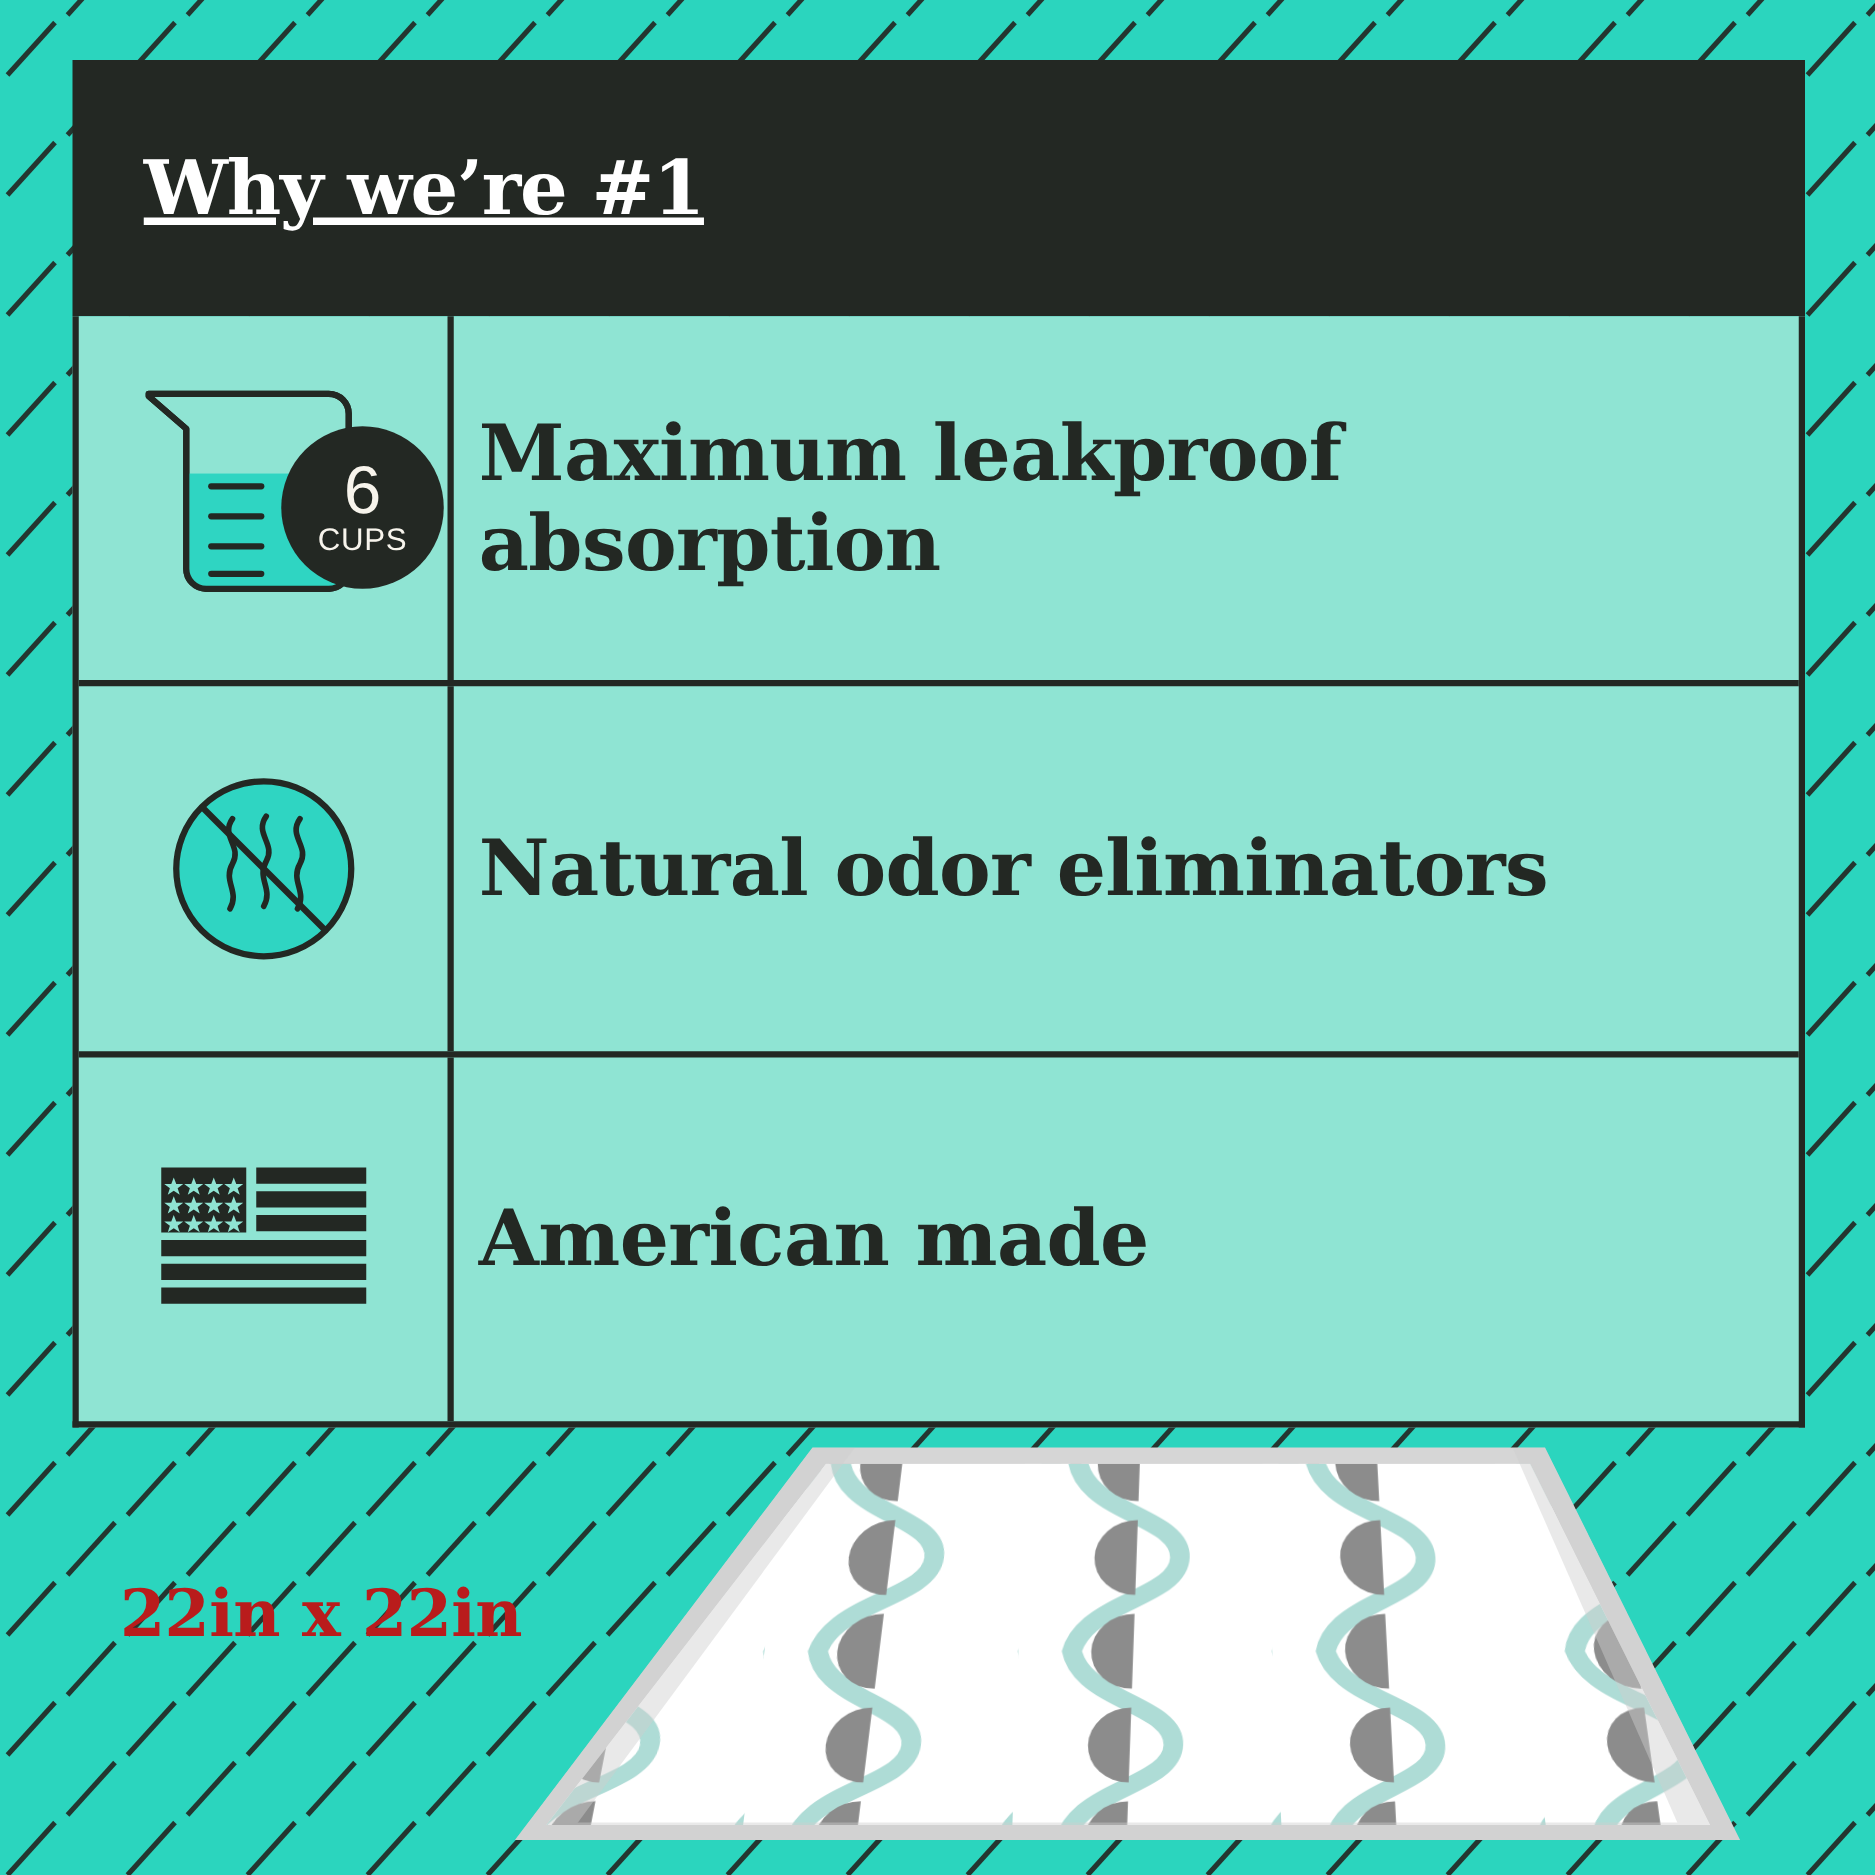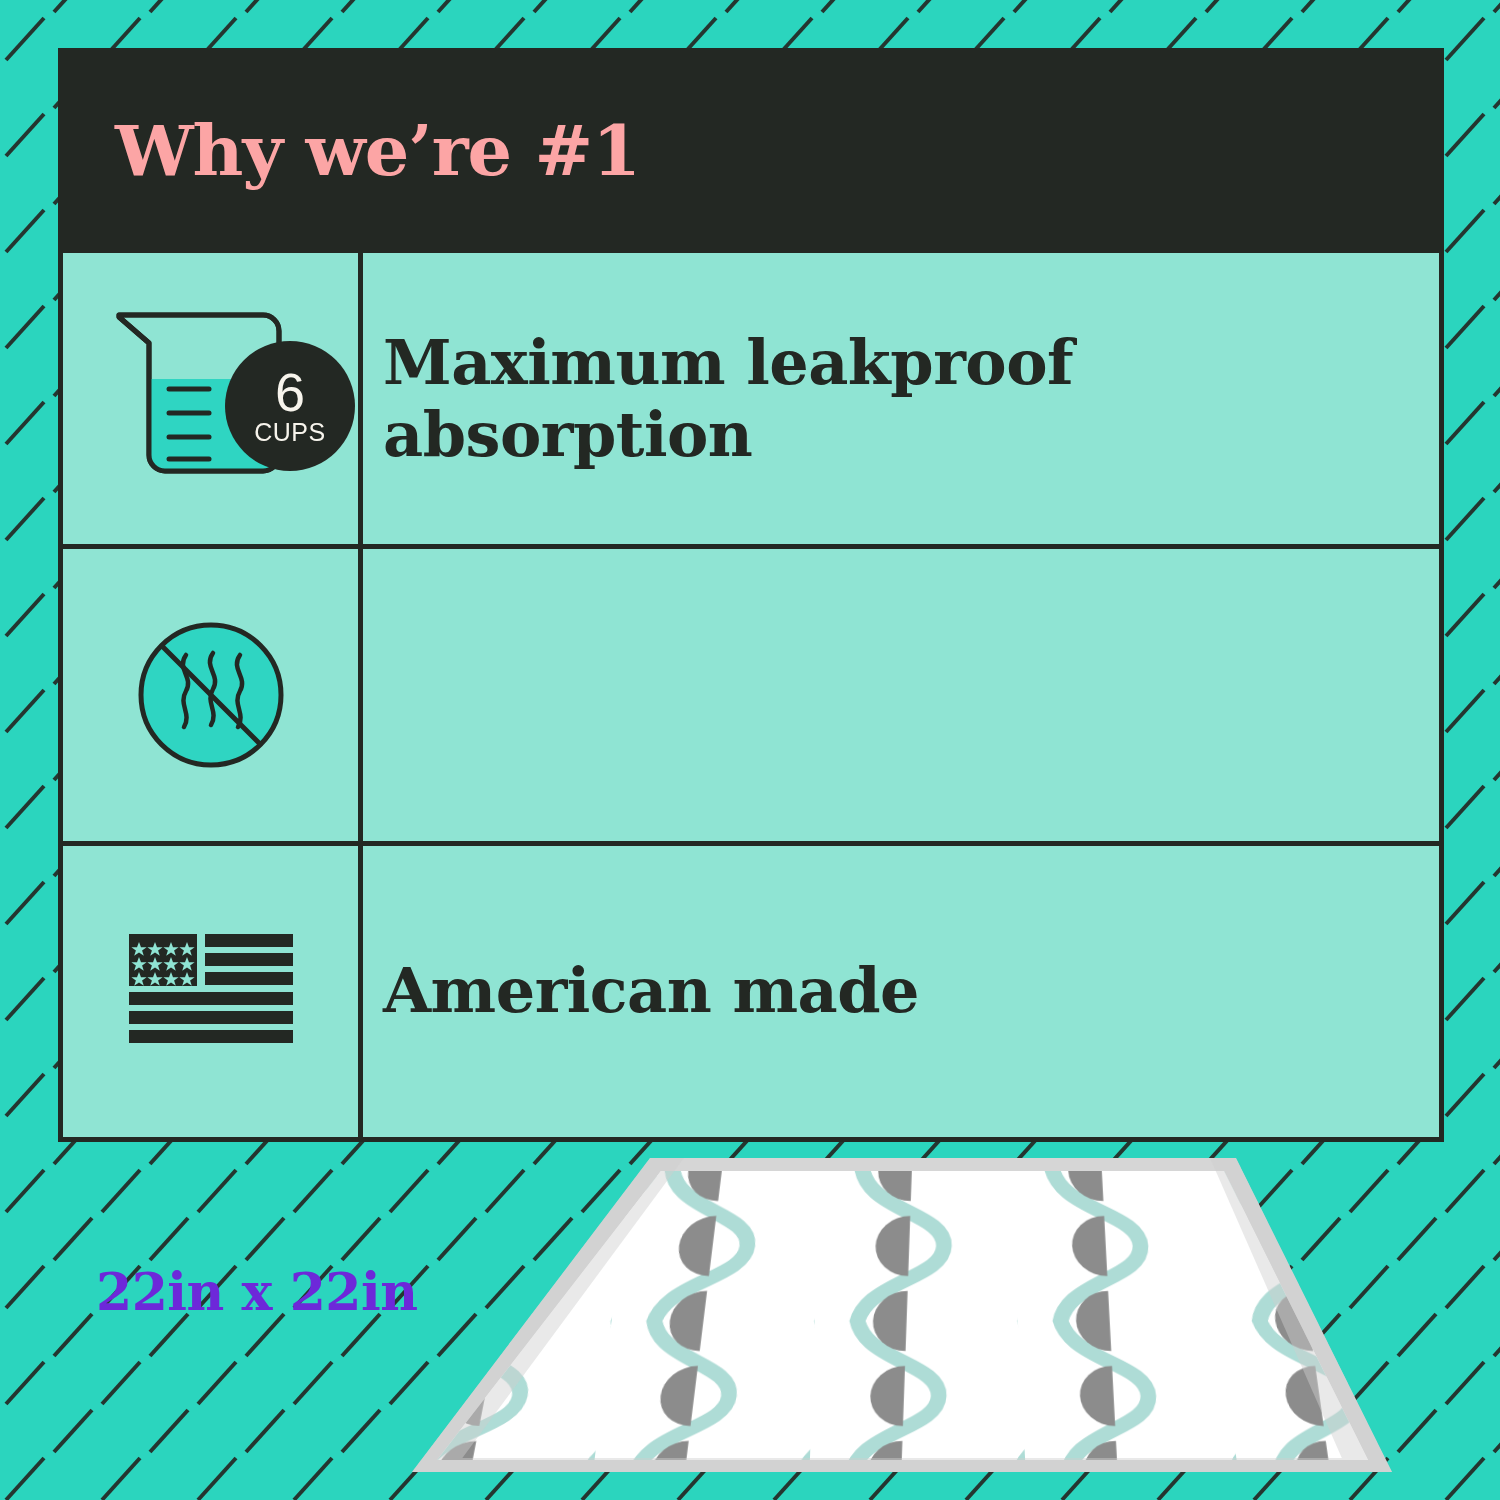--- a/index.html
+++ b/index.html
@@ -46,21 +46,21 @@
 
   
   #size-caption {
     position: absolute;
     left: 96px;
     top: 1266px;
     font-family: "DejaVu Serif", serif;
     font-weight: 700;
     font-size: 52px;
     letter-spacing: -0.5px;
-    color: #6d28d9;
+    color: #b91c1c;
     line-height: 1;
     white-space: nowrap;
   }
 
   
   #card {
     position: absolute;
     left: 58px;
     top: 48px;
     width: 1386px;
@@ -72,25 +72,26 @@
     width: 100%;
     height: 205px;
     background: #232823;
     display: flex;
     align-items: center;
     padding-left: 57px;
   }
   #card-title {
     font-family: "DejaVu Serif", serif;
     font-weight: 700;
-    font-size: 70px;
+    font-size: 60px;
     line-height: 1;
-    color: #fca5a5;
+    color: #ffffff;
     letter-spacing: -1px;
     white-space: nowrap;
+    text-decoration: underline;
   }
 
   #feature-table {
     box-sizing: border-box;
     width: 100%;
     height: 889px;
     background: #8FE4D3;
     border: 5px solid #232823;
     border-top: none;
     display: flex;
@@ -278,20 +279,23 @@
           <span>
             <svg class="icon-svg" width="160" height="160" viewBox="0 0 160 160" aria-hidden="true">
               <circle cx="80" cy="80" r="70" fill="#2FD5C2" stroke="#232823" stroke-width="5"></circle>
               <path d="M55 40 c-10 14 8 22 0 36 c-8 14 6 22 -2 36" fill="none" stroke="#232823" stroke-width="4.5" stroke-linecap="round"></path>
               <path d="M82 38 c-10 14 8 22 0 36 c-8 14 6 22 -2 36" fill="none" stroke="#232823" stroke-width="4.5" stroke-linecap="round"></path>
               <path d="M109 40 c-10 14 8 22 0 36 c-8 14 6 22 -2 36" fill="none" stroke="#232823" stroke-width="4.5" stroke-linecap="round"></path>
               <line x1="31" y1="31" x2="129" y2="129" stroke="#232823" stroke-width="5" stroke-linecap="round"></line>
             </svg>
           </span>
         </div>
+        <div class="row-text-cell">
+          <div class="row-text">Natural odor eliminators</div>
+        </div>
       </div>
 
 
       <div class="feature-row">
         <div class="row-icon-cell">
           <span>
             <svg class="icon-svg" width="170" height="120" viewBox="0 0 170 120" aria-hidden="true">
 
               <rect x="3" y="3" width="68" height="52" fill="#232823"></rect>
               <g fill="#8FE4D3">

